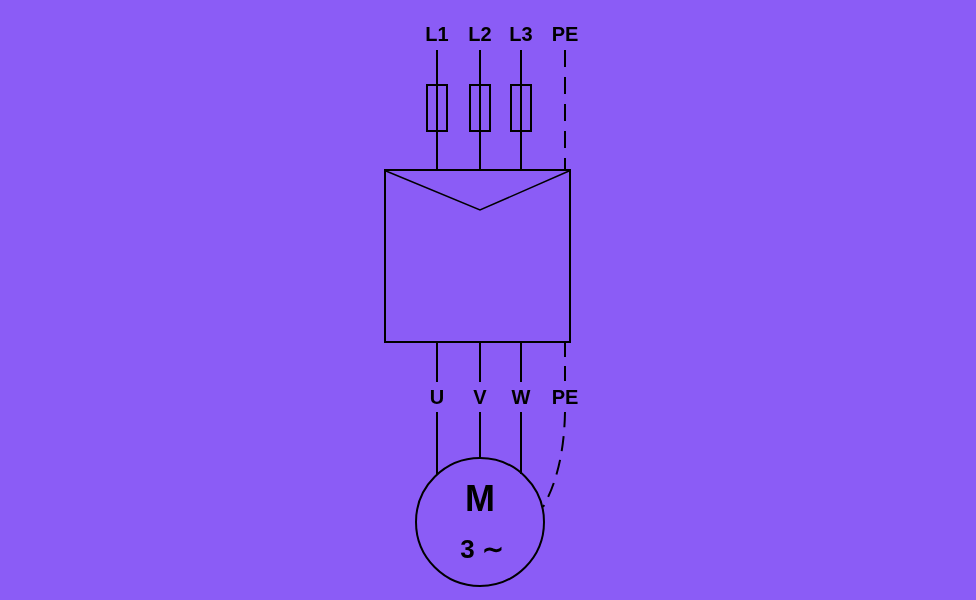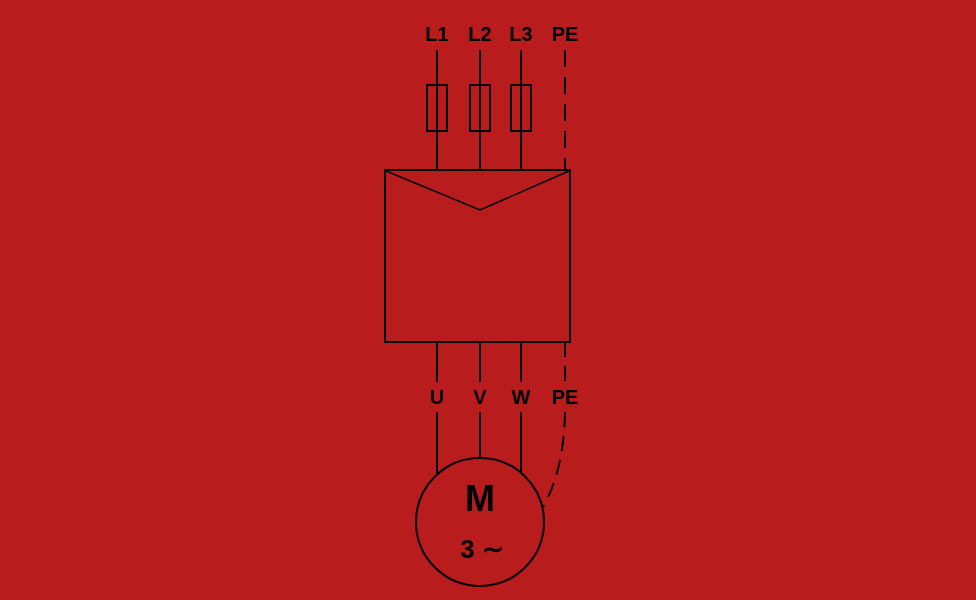--- a/index.html
+++ b/index.html
@@ -4,21 +4,21 @@
 <style>
   html, body {
     margin: 0;
     padding: 0;
     background: #ffffff;
   }
   .stage {
     position: relative;
     width: 976px;
     height: 600px;
-    background: #b91c1c;
+    background: #8b5cf6;
     overflow: hidden;
     font-family: "Liberation Sans", sans-serif;
   }
   svg text {
     font-family: "Liberation Sans", sans-serif;
     font-weight: bold;
     fill: #000000;
   }
   .terminal-label { font-size: 20px; }
   .motor-letter   { font-size: 36px; }

